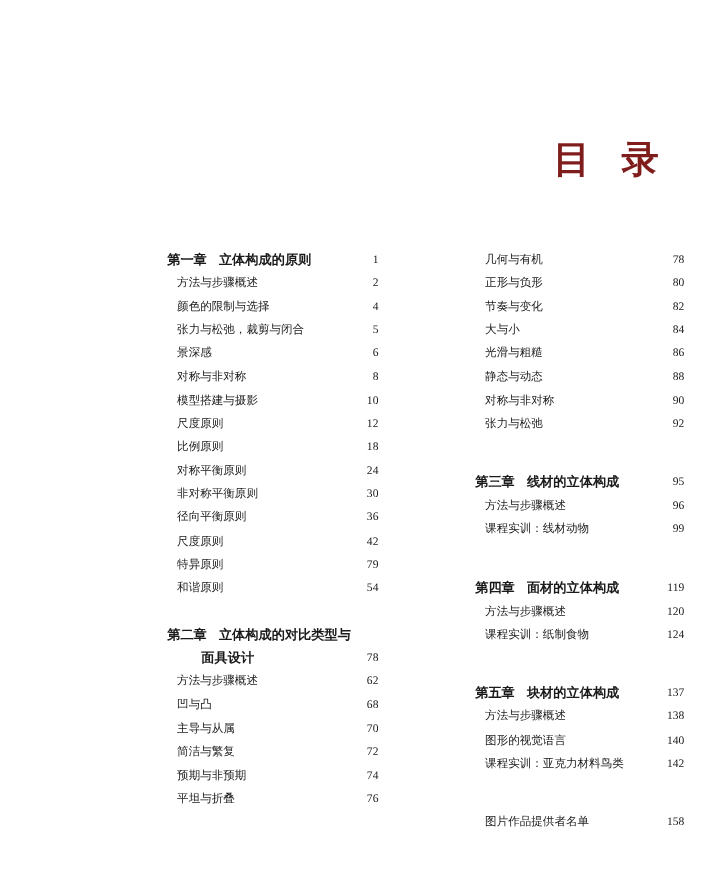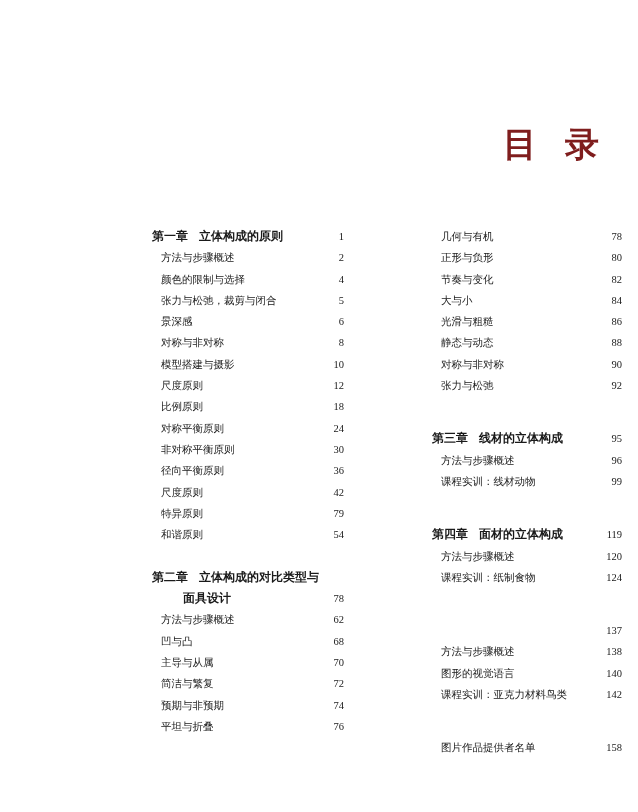--- a/index.html
+++ b/index.html
@@ -176,20 +176,21 @@
   <div class="row">
       <span class="label">方法与步骤概述</span>
       <span class="page">120</span>
     </div>
   <div class="row">
       <span class="label">课程实训：纸制食物</span>
       <span class="page">124</span>
     </div>
   <div class="spacer big"></div>
   <div class="row chapter">
+      <span class="label"><span class="num">第五章</span><span>块材的立体构成</span></span>
       <span class="page">137</span>
     </div>
   <div class="row">
       <span class="label">方法与步骤概述</span>
       <span class="page">138</span>
     </div>
   <div class="row">
       <span class="label">图形的视觉语言</span>
       <span class="page">140</span>
     </div>

